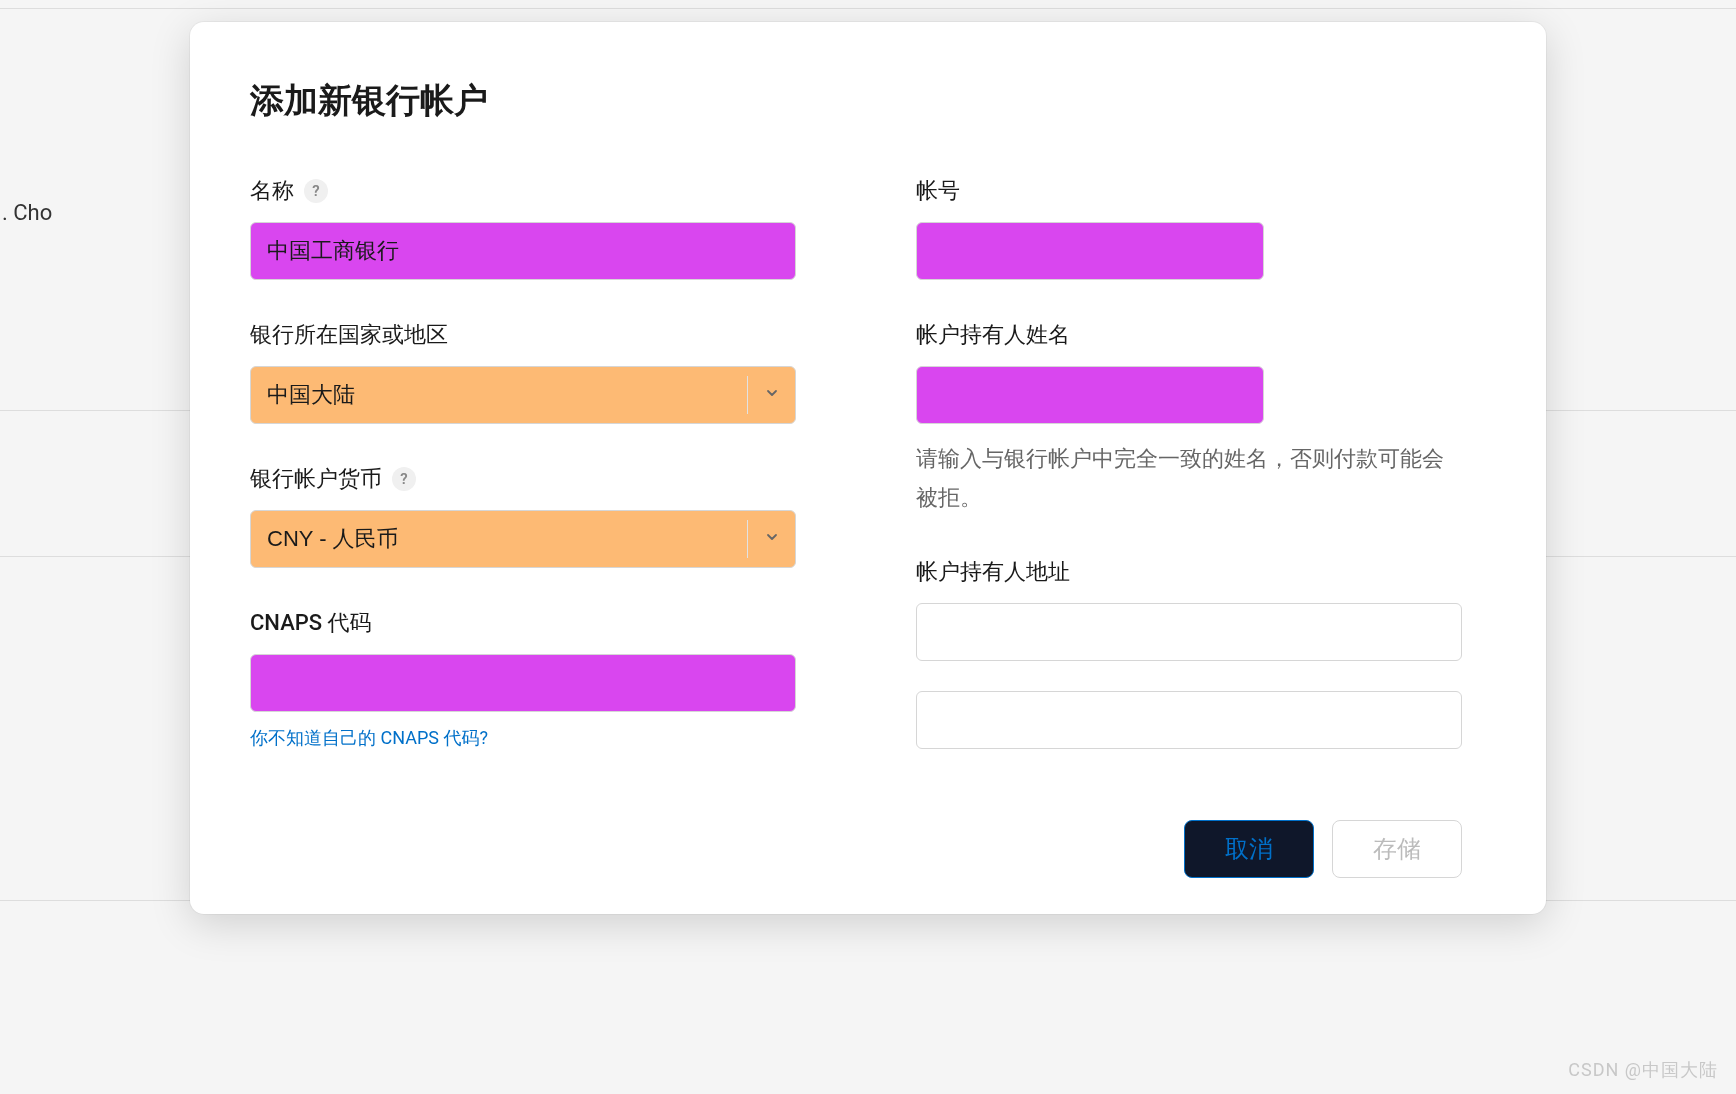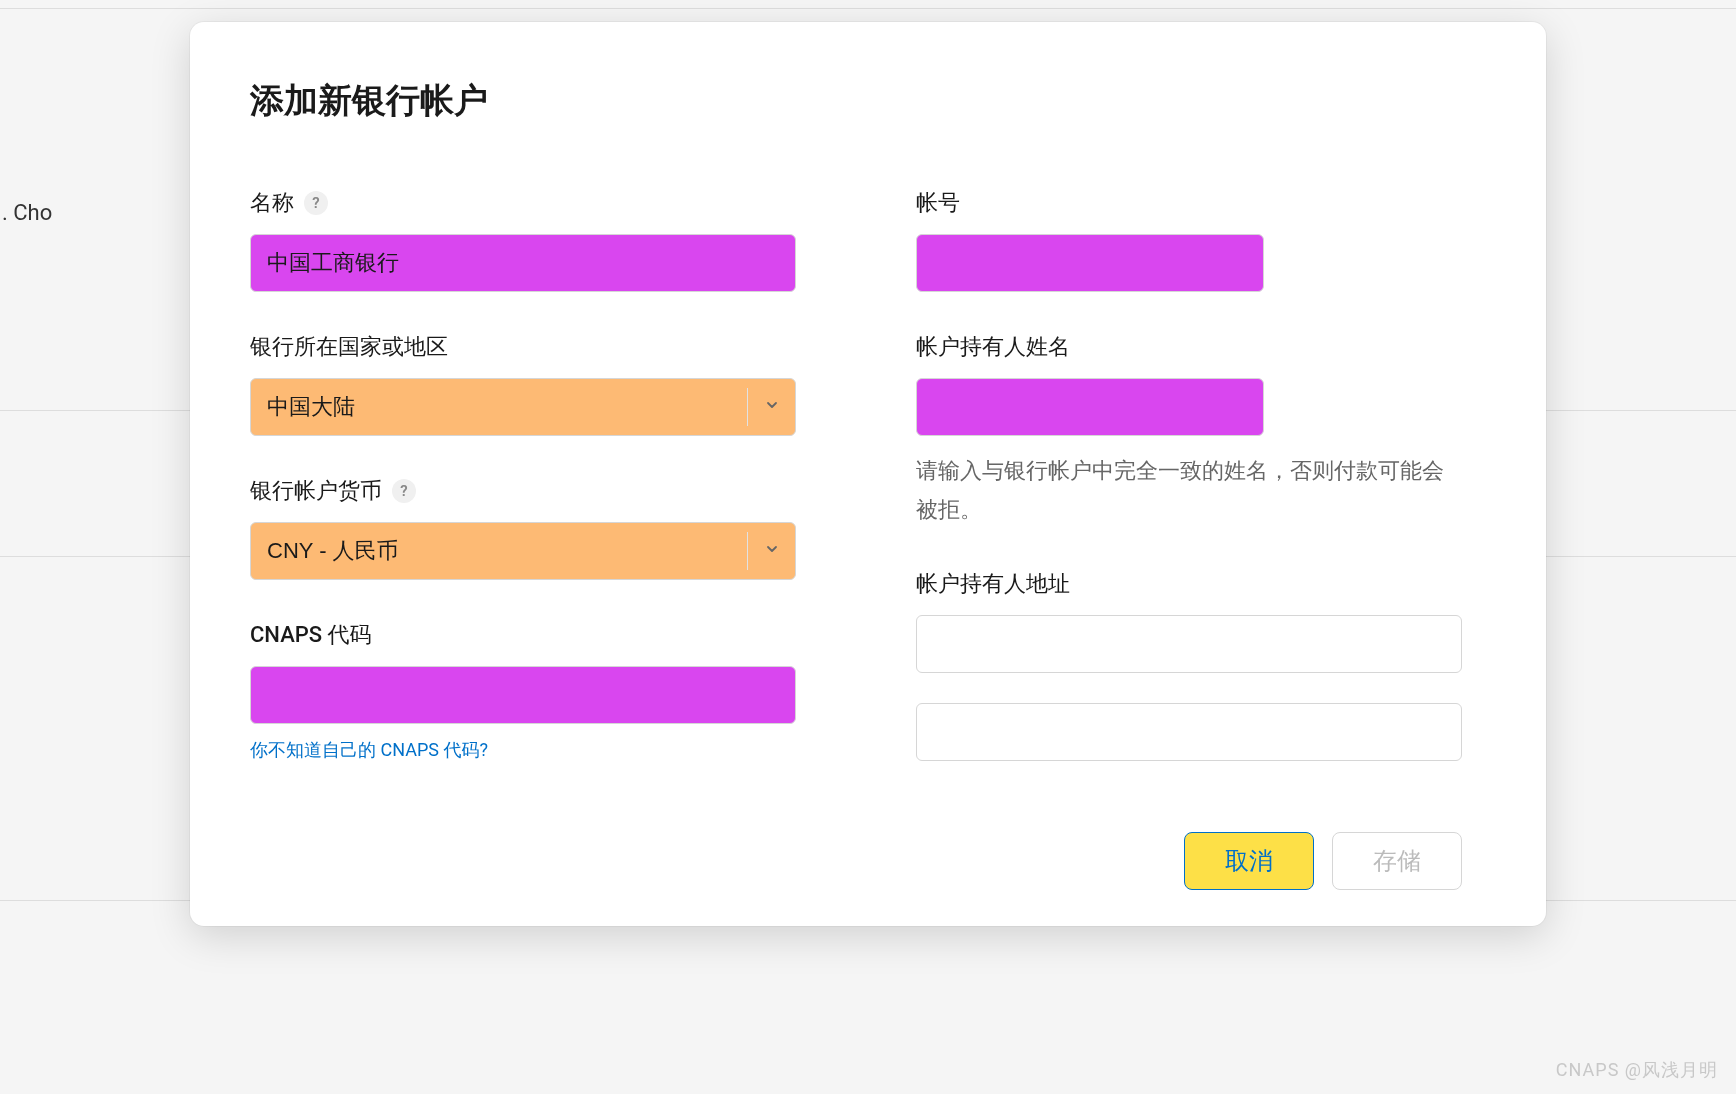--- a/index.html
+++ b/index.html
@@ -62,21 +62,20 @@
       color: #1a1a1a;
       margin-bottom: 52px;
     }
     .form-columns {
       display: flex;
       gap: 120px;
     }
     .form-col {
       flex: 1;
       min-width: 0;
-      margin-top: 12px;
     }
     .form-group {
       margin-bottom: 40px;
     }
     .form-label {
       display: flex;
       align-items: center;
       font-size: 22px;
       color: #1a1a1a;
       font-weight: 500;
@@ -190,21 +189,21 @@
       border-radius: 8px;
       font-size: 24px;
       font-weight: 400;
       cursor: pointer;
       display: inline-flex;
       align-items: center;
       justify-content: center;
       min-width: 130px;
     }
     .btn-secondary {
-      background: #fde047;
+      background: #0f172a;
       border: 1.5px solid #0070c9;
       color: #0070c9;
     }
     .btn-primary {
       background: #fff;
       border: 1.5px solid #d6d6d6;
       color: #bbb;
     }
     .watermark {
       position: absolute;
@@ -317,13 +316,13 @@
       </div>
     </div>
 
     <div class="modal-footer">
       <button class="btn btn-secondary">取消</button>
       <button class="btn btn-primary">存储</button>
     </div>
   </div>
 </div>
 
-<div class="watermark">CNAPS @风浅月明</div>
+<div class="watermark">CSDN @中国大陆</div>
 
 </body></html>

